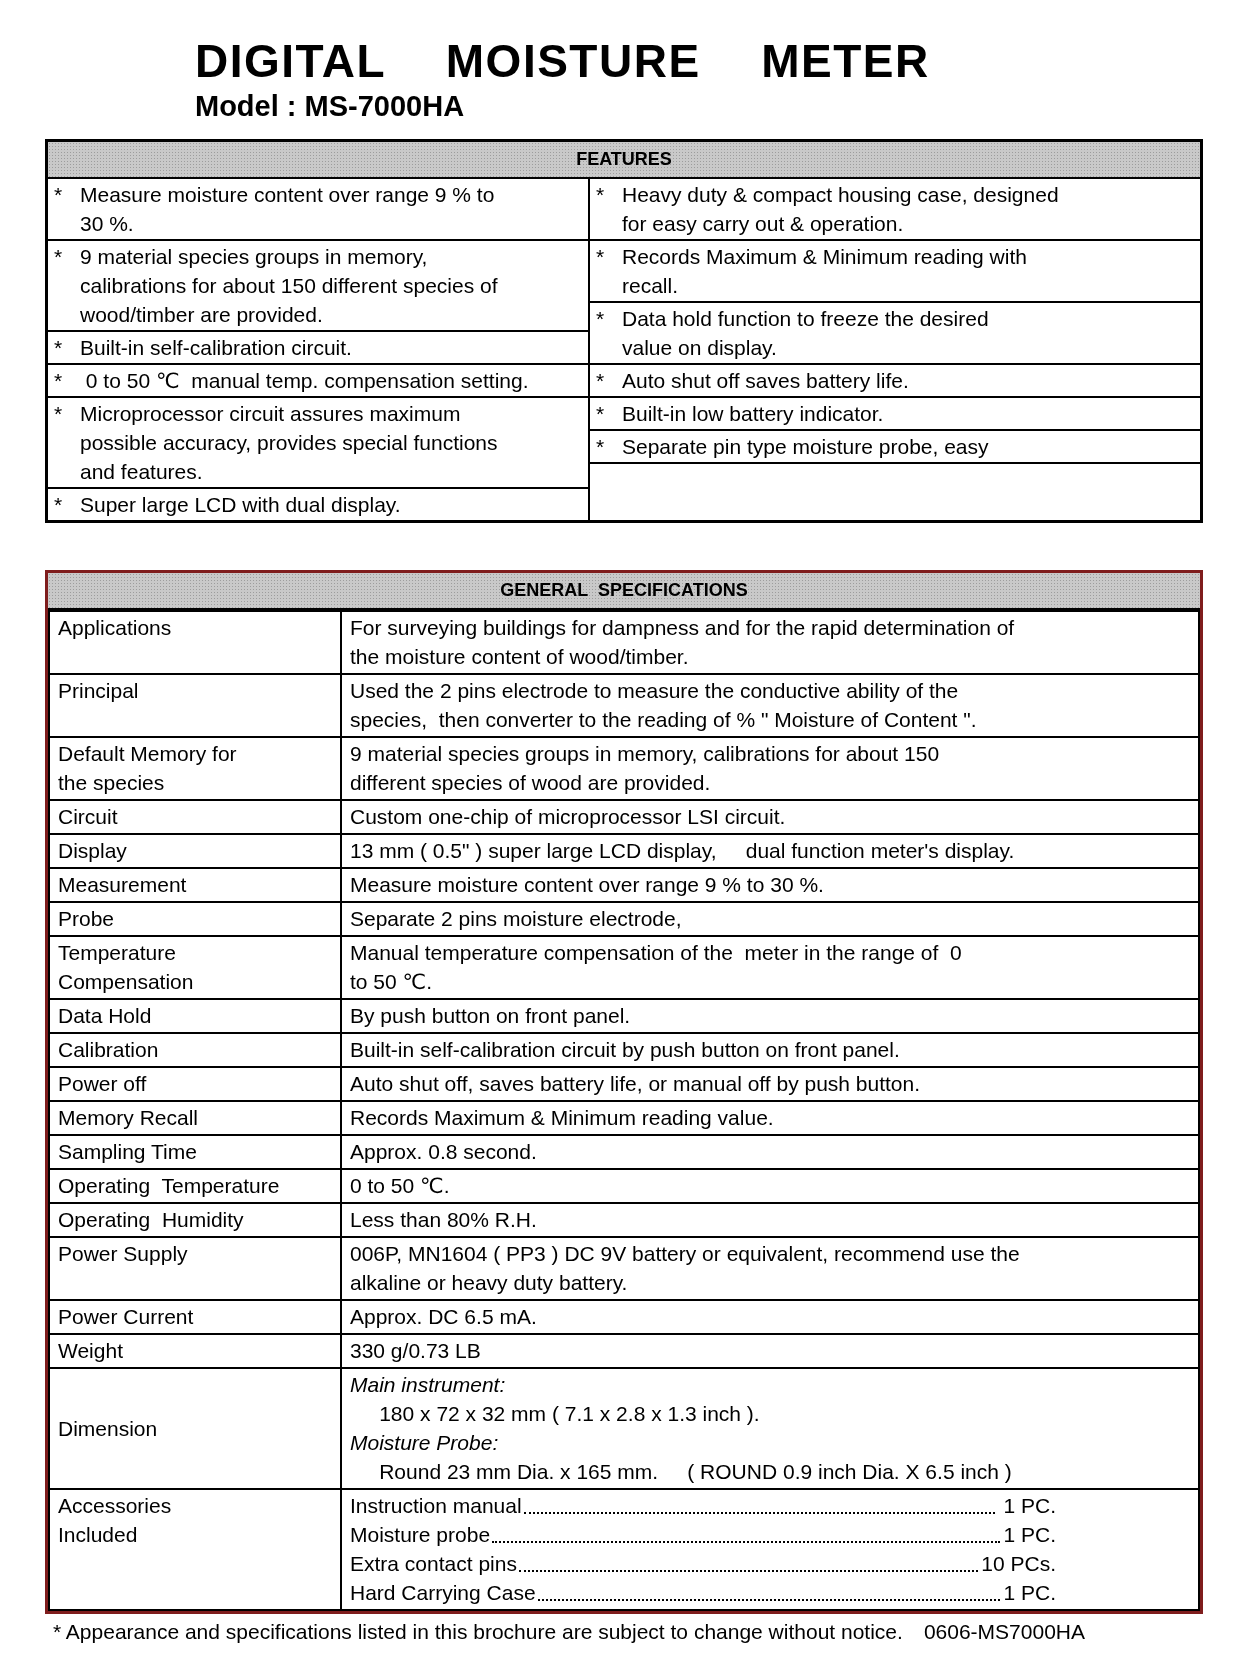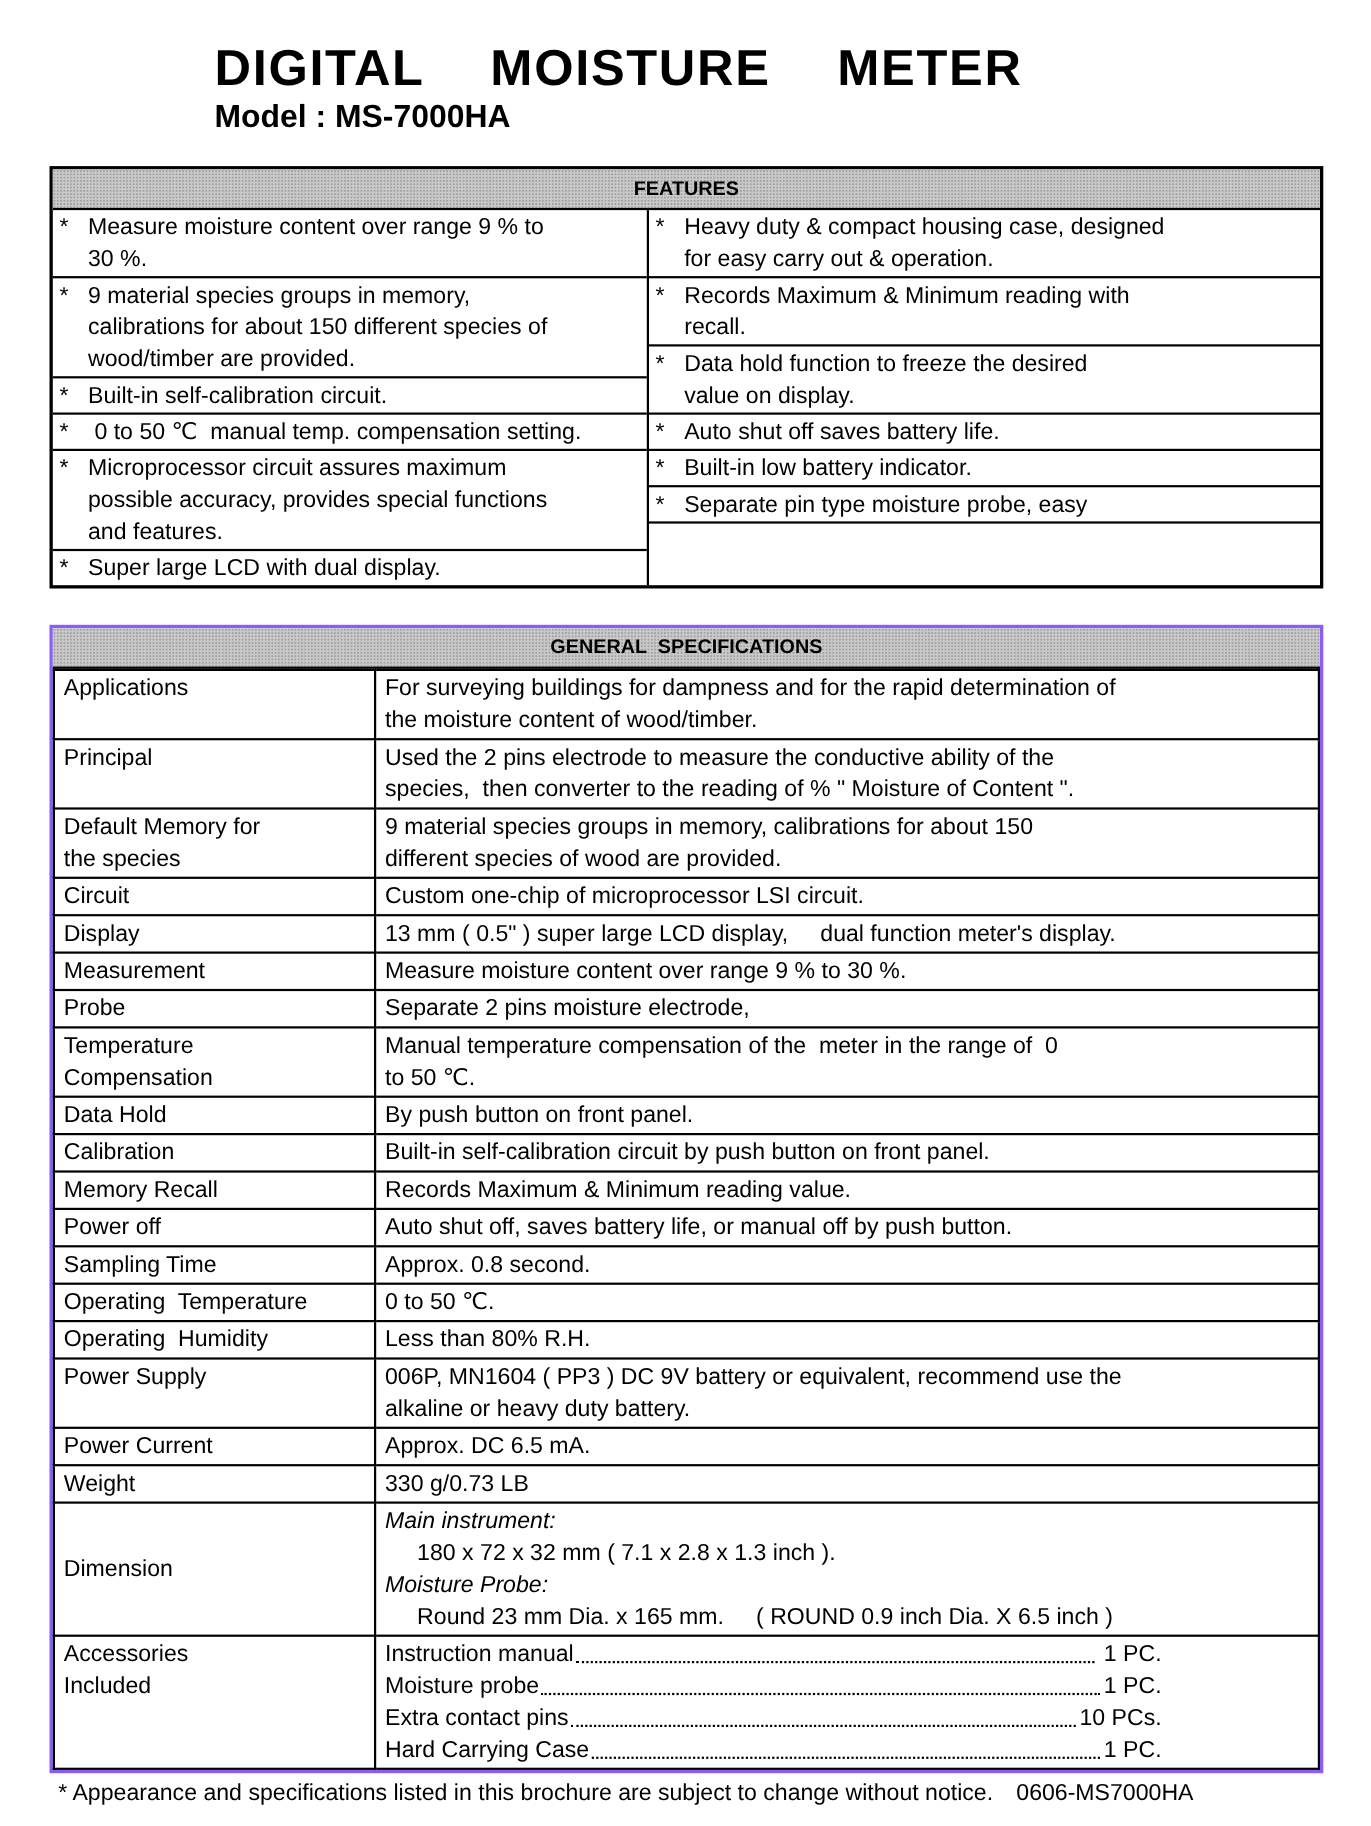--- a/index.html
+++ b/index.html
@@ -12,21 +12,21 @@
     font-family: "Liberation Sans", "DejaVu Sans", sans-serif;
     font-size: 21px;
     line-height: 29px;
     box-sizing: border-box;
     padding: 36px 43px 0 45px;
     overflow: hidden;
   }
   .pre { white-space: pre-wrap; }
 
   
-  .title-block { padding-left: 150px; margin-bottom: 28px; }
+  .title-block { padding-left: 150px; margin-bottom: 16px; }
   .doc-title {
     margin: 0;
     font-size: 46px;
     line-height: 50px;
     font-weight: 700;
     letter-spacing: 1.5px;
     word-spacing: 16px;
     white-space: pre;
   }
   .doc-model {
@@ -61,21 +61,21 @@
     display: flex;
     padding: 1px 4px 1px 6px;
     border-top: 2px solid #000;
   }
   .f-cell:first-child { border-top: none; }
   .f-cell:last-child { flex: 1; }
   .f-bullet { width: 26px; flex-shrink: 0; }
   .f-text { flex: 1; }
 
   
-  .specs-table { border: 3px solid #8b5cf6; margin-top: 33px; }
+  .specs-table { border: 3px solid #7f1d1d; margin-top: 47px; }
   .specs-grid { width: 100%; border-collapse: collapse; }
   .specs-grid td {
     border: 2px solid #000;
     padding: 1px 6px 2px 8px;
     vertical-align: top;
   }
   .specs-grid td.lbl { width: 276px; }
   .specs-grid td.lbl.v-center { vertical-align: middle; }
   .dim-line { white-space: pre-wrap; }
   .dim-line.italic { font-style: italic; }
@@ -226,26 +226,26 @@
         </tr>
         <tr>
           <td class="lbl pre">Data Hold</td>
           <td class="val pre">By push button on front panel.</td>
         </tr>
         <tr>
           <td class="lbl pre">Calibration</td>
           <td class="val pre">Built-in self-calibration circuit by push button on front panel.</td>
         </tr>
         <tr>
+          <td class="lbl pre">Power off</td>
+          <td class="val pre">Auto shut off, saves battery life, or manual off by push button.</td>
+        </tr>
+        <tr>
           <td class="lbl pre">Memory Recall</td>
           <td class="val pre">Records Maximum &amp; Minimum reading value.</td>
-        </tr>
-        <tr>
-          <td class="lbl pre">Power off</td>
-          <td class="val pre">Auto shut off, saves battery life, or manual off by push button.</td>
         </tr>
         <tr>
           <td class="lbl pre">Sampling Time</td>
           <td class="val pre">Approx. 0.8 second.</td>
         </tr>
         <tr>
           <td class="lbl pre">Operating  Temperature</td>
           <td class="val pre">0 to 50 ℃.</td>
         </tr>
         <tr>

